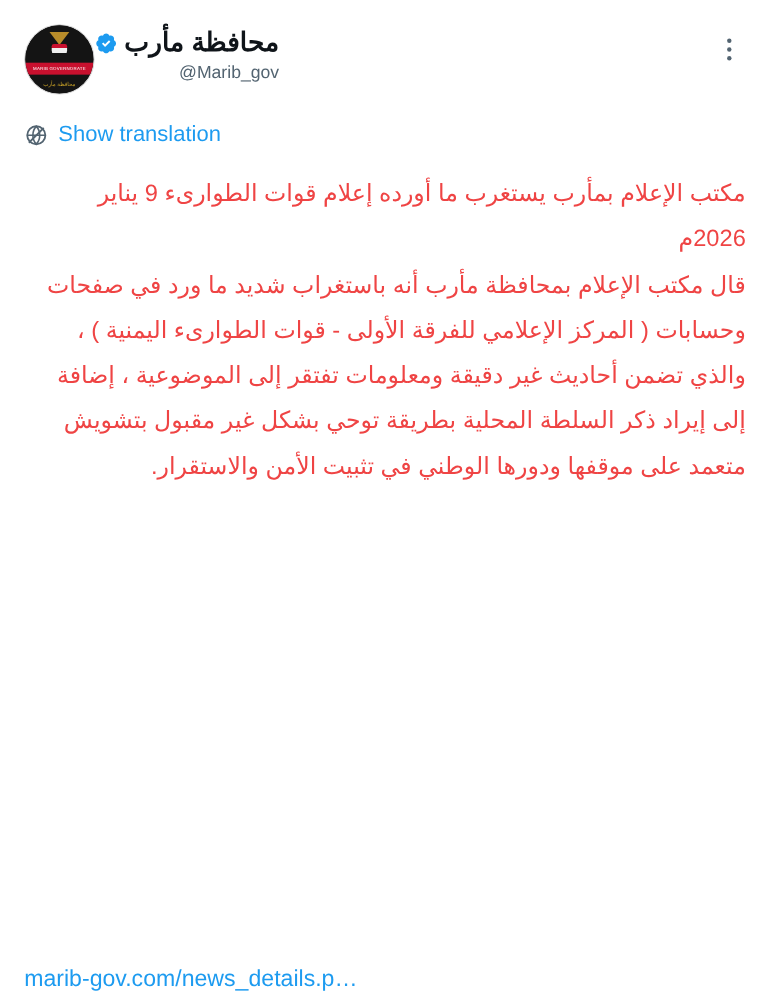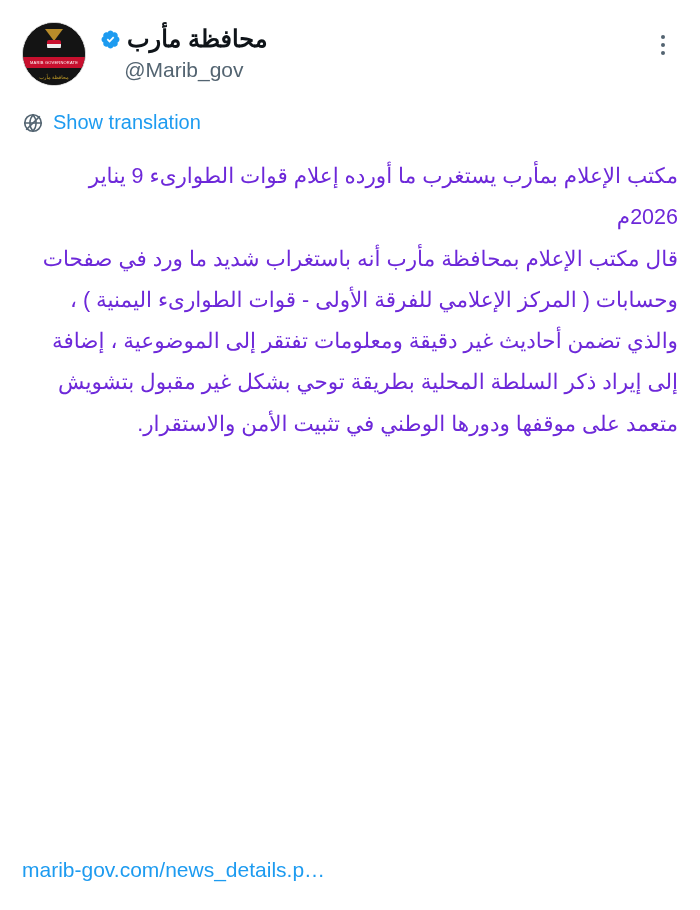--- a/index.html
+++ b/index.html
@@ -18,21 +18,20 @@
     width: 700px;
     height: 910px;
     box-sizing: border-box;
     padding: 22px 22px 0 22px;
     display: flex;
     flex-direction: column;
   }
   .header {
     display: flex;
     align-items: flex-start;
-    gap: 14px;
     position: relative;
   }
   .avatar {
     width: 62px;
     height: 62px;
     border-radius: 50%;
     background: #1b1b1b;
     flex: 0 0 auto;
     overflow: hidden;
     position: relative;
@@ -125,26 +124,26 @@
     line-height: 1.25;
     white-space: nowrap;
   }
   .verified {
     width: 21px;
     height: 21px;
     flex: 0 0 auto;
     display: inline-block;
   }
   .handle {
-    font-size: 21px;
+    font-size: 16px;
     color: #536471;
     line-height: 1.35;
     margin-top: 2px;
     direction: ltr;
-    text-align: center;
+    text-align: right;
   }
   .more-btn {
     position: absolute;
     top: 8px;
     right: 2px;
     width: 26px;
     height: 30px;
     display: flex;
     flex-direction: column;
     align-items: center;
@@ -174,37 +173,37 @@
   .translation .t-label {
     font-size: 20px;
     color: #1d9bf0;
     line-height: 1;
   }
   .body {
     direction: rtl;
     margin-top: 22px;
     font-size: 21.5px;
     line-height: 1.92;
-    color: #6d28d9;
+    color: #ef4444;
     flex: 1 1 auto;
     overflow: hidden;
   }
   .body p {
     margin: 0 0 0 0;
   }
   .body p + p {
     margin-top: 0;
   }
   .link {
     direction: ltr;
     text-align: left;
     font-size: 21px;
     color: #1d9bf0;
     margin-top: 14px;
-    padding-bottom: 28px;
+    padding-bottom: 8px;
     cursor: pointer;
     white-space: nowrap;
     overflow: hidden;
     text-overflow: ellipsis;
   }
 </style>
 </head>
 <body>
 
 <div class="tweet">

